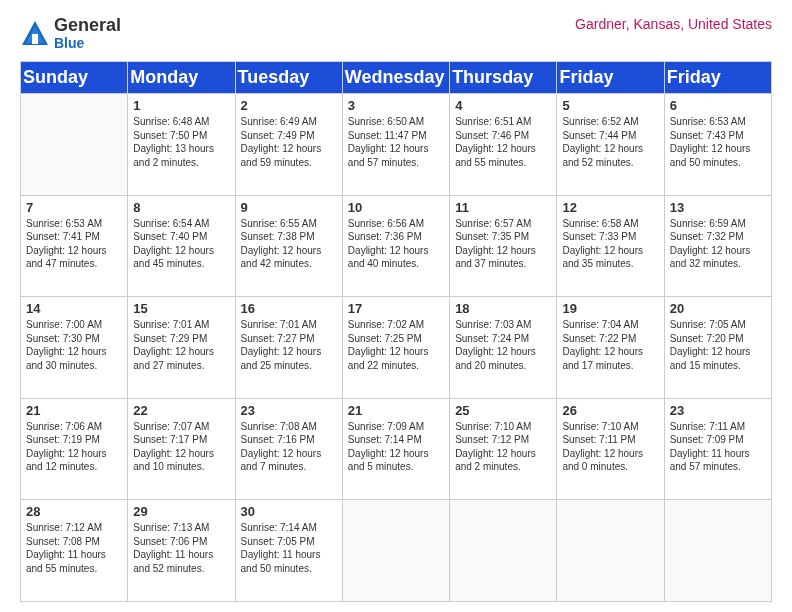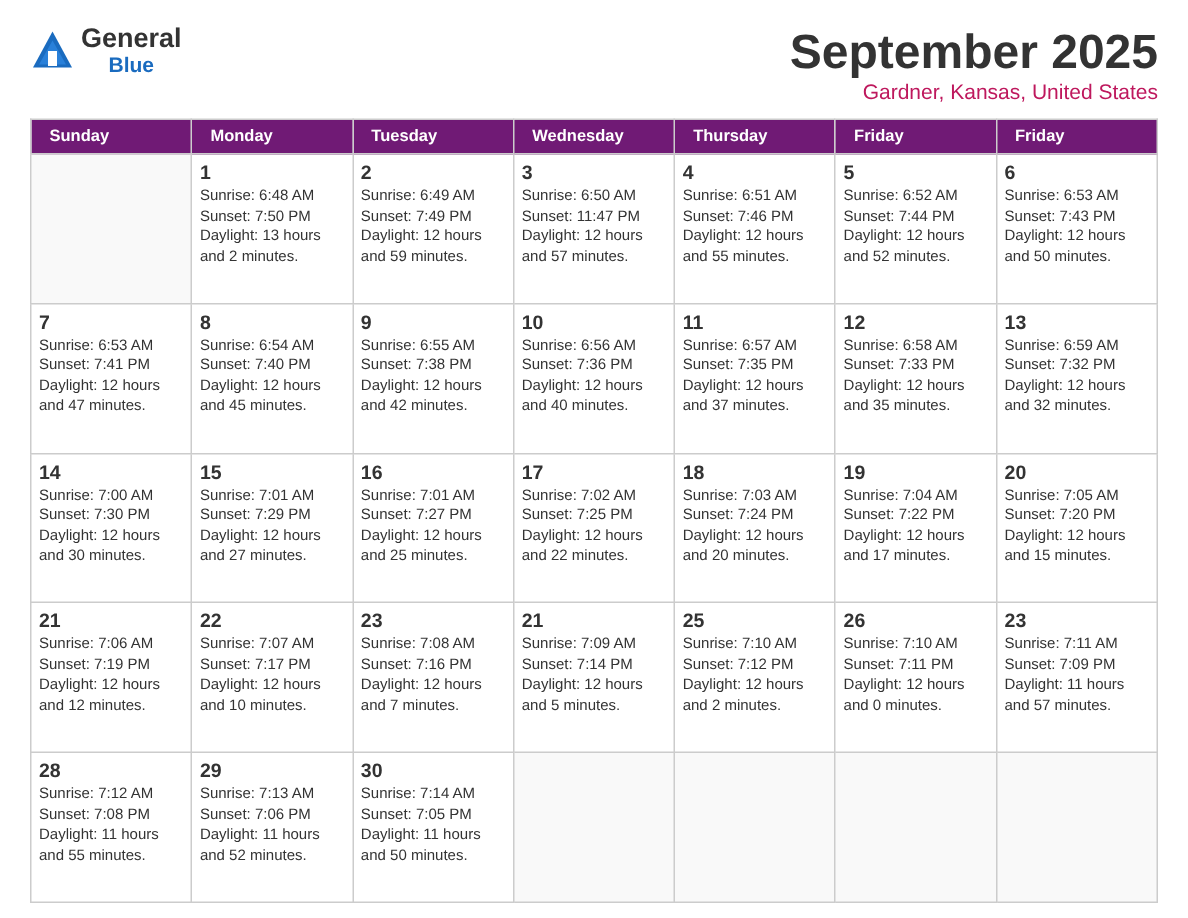--- a/index.html
+++ b/index.html
@@ -24,21 +24,20 @@
       margin-bottom: 10px;
     }
     .logo {
       display: flex;
       align-items: center;
     }
     .logo-text {
       display: flex;
       flex-direction: column;
       line-height: 1.1;
-      align-items: center;
     }
     .logo-general {
       font-size: 18px;
       font-weight: bold;
       color: #333;
     }
     .logo-blue {
       font-size: 14px;
       font-weight: bold;
       color: #1a6bbf;
@@ -59,25 +58,25 @@
     .location {
       font-size: 14px;
       color: #be185d;
     }
     .calendar {
       width: 100%;
       border-collapse: collapse;
       flex: 1;
     }
     .calendar thead tr th {
-      background-color: #701a75;
+      background-color: #1d4ed8;
       color: white;
       text-align: left;
-      padding: 5px 12px;
-      font-size: 11px;
+      padding: 5px 2px;
+      font-size: 18px;
       font-weight: bold;
       border: 1px solid #ccc;
     }
     .calendar tbody tr td {
       border: 1px solid #ccc;
       vertical-align: top;
       padding: 4px 5px;
       width: 107px;
       height: 82px;
     }
@@ -107,21 +106,20 @@
         <polygon points="15,2 28,26 2,26" fill="#1a6bbf"></polygon>
         <polygon points="15,8 24,24 6,24" fill="#2980d9"></polygon>
         <rect x="12" y="15" width="6" height="10" fill="white"></rect>
       </svg>
       <div class="logo-text">
         <span class="logo-general">General</span>
         <span class="logo-blue">Blue</span>
       </div>
     </div>
     <div class="title-block">
-      <div class="month-title">September 2025</div>
       <div class="location">Gardner, Kansas, United States</div>
     </div>
   </div>
 
   <table class="calendar">
     <thead>
       <tr>
       <th>Sunday</th>
           <th>Monday</th>
           <th>Tuesday</th>

